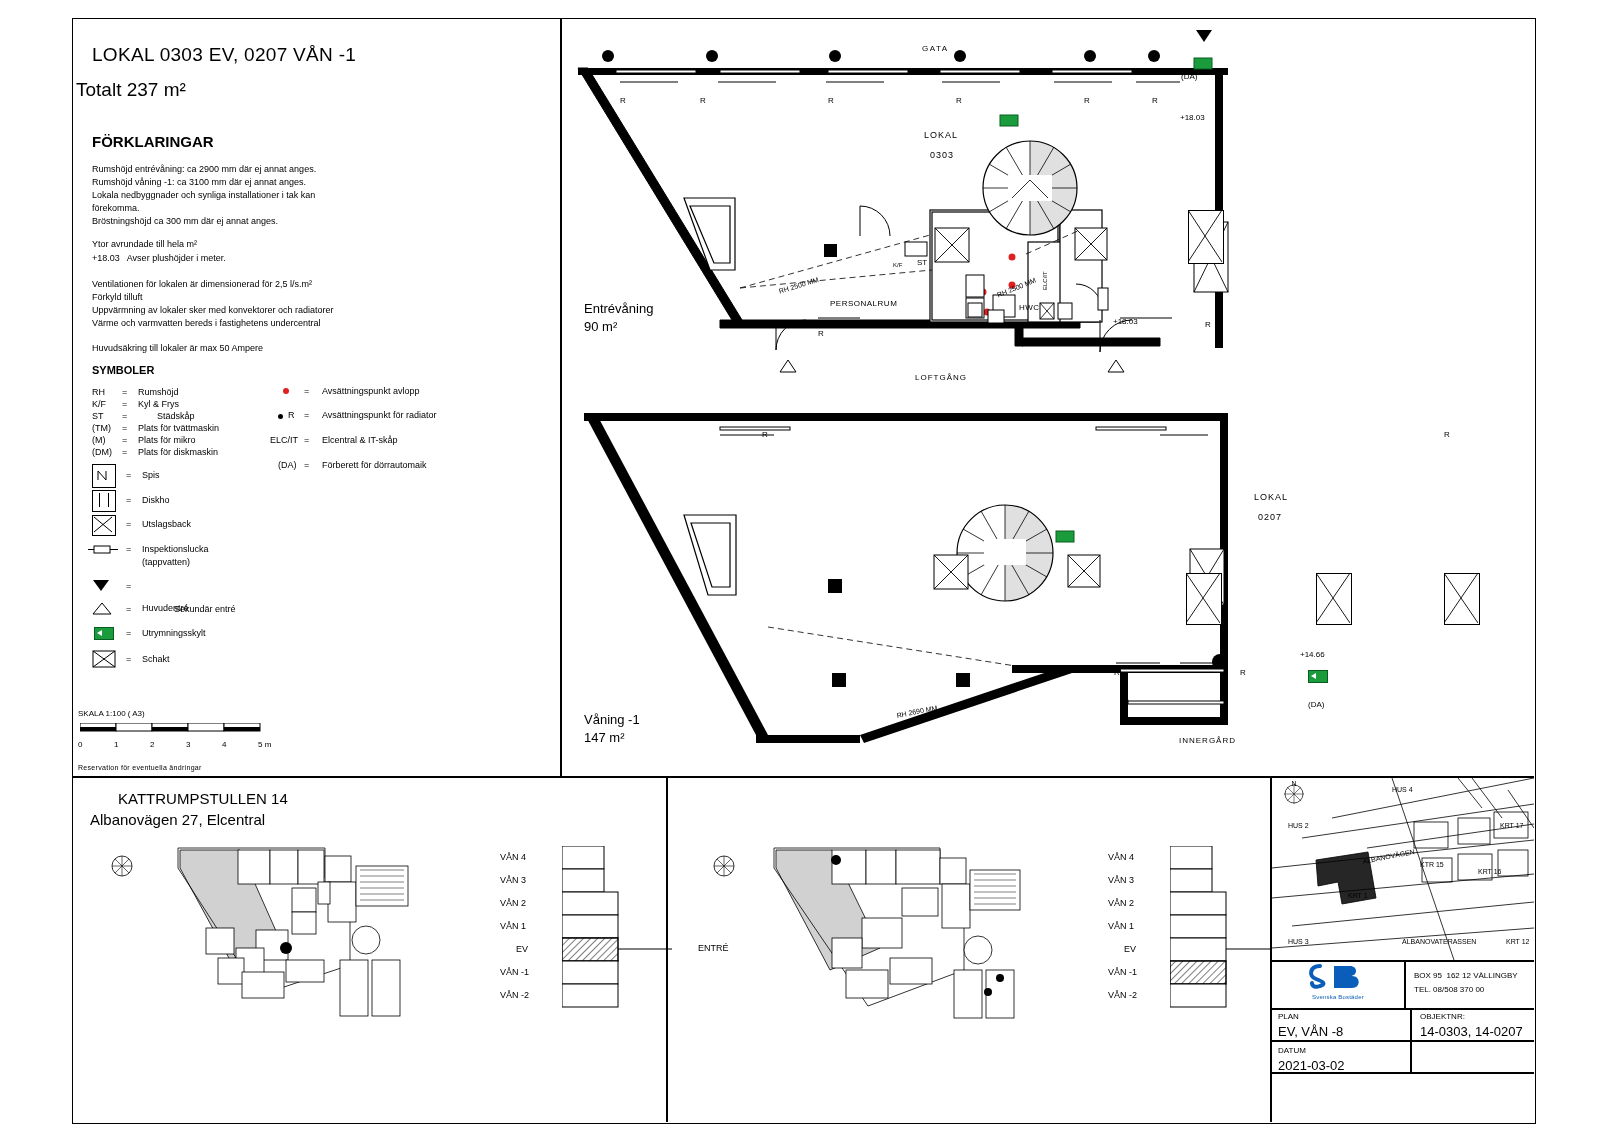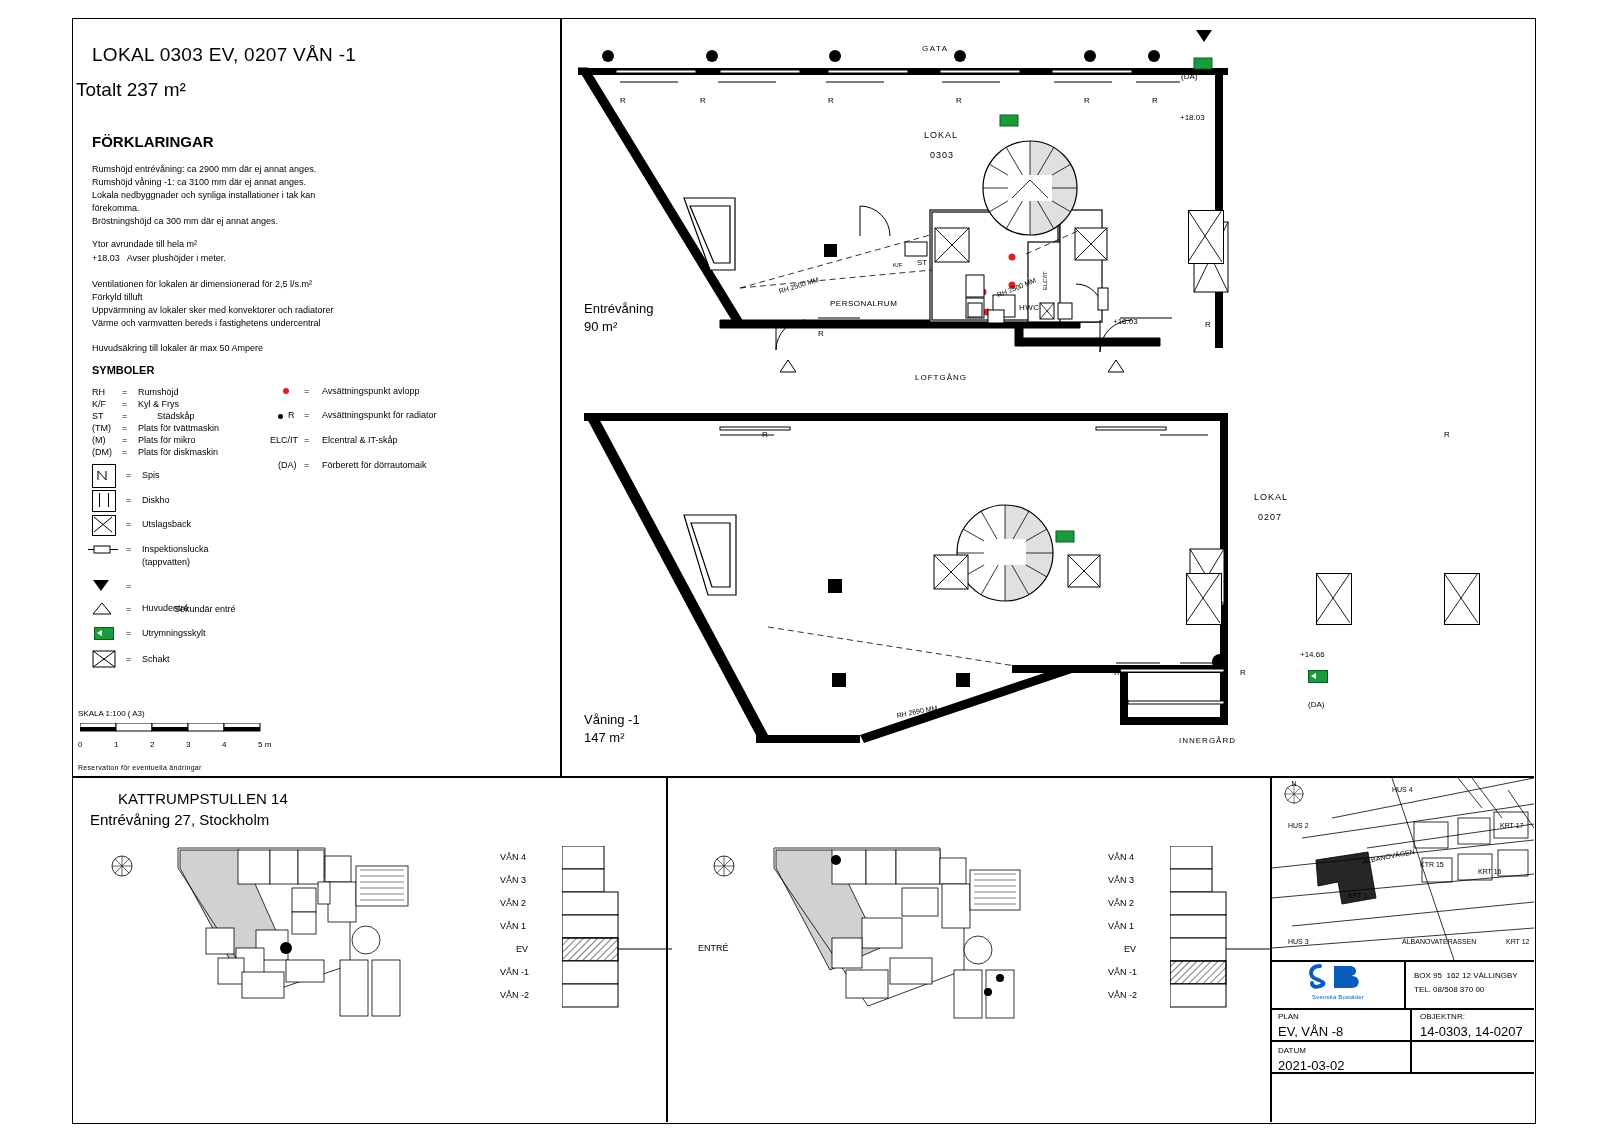--- a/index.html
+++ b/index.html
@@ -447,21 +447,21 @@
   <div class="txt xs" style="left:1308px;top:700px;">(DA)</div>
   <div class="txt xs" style="left:1179px;top:736px;letter-spacing:1px;">INNERGÅRD</div>
   <div class="txt xs rot" style="left:896px;top:712px;font-size:7px;transform:rotate(-11deg);">RH 2690 MM</div>
   <div class="txt xs" style="left:762px;top:430px;">R</div>
   <div class="txt xs" style="left:1444px;top:430px;">R</div>
   <div class="txt xs" style="left:1114px;top:668px;">R</div>
   <div class="txt xs" style="left:1240px;top:668px;">R</div>
   <div class="exit" style="left:1308px;top:670px;width:18px;height:11px;"></div>
 
   <div class="txt" style="left:90px;top:790px;font-size:15px;margin-left:28px;">KATTRUMPSTULLEN 14</div>
-  <div class="txt" style="left:90px;top:811px;font-size:15px;">Entrévåning 27, Stockholm</div>
+  <div class="txt" style="left:90px;top:811px;font-size:15px;">Albanovägen 27, Elcentral</div>
 
   <svg style="position:absolute;left:110px;top:830px;" width="330" height="200">
     <g stroke="#000" fill="none" stroke-width="0.8">
       <circle cx="12" cy="36" r="10"></circle>
       <path d="M12 26 L12 46 M2 36 L22 36" stroke-width="0.6"></path>
       <path d="M5 29 L19 43 M19 29 L5 43" stroke-width="0.6"></path>
     </g>
     <g stroke="#000" stroke-width="0.8" fill="#fff">
       <polygon points="68,18 215,18 215,48 240,48 240,135 150,165 68,38" fill="#fff"></polygon>
       <polygon points="70,20 130,20 170,110 120,130 70,38" fill="#000" fill-opacity="0.18"></polygon>

